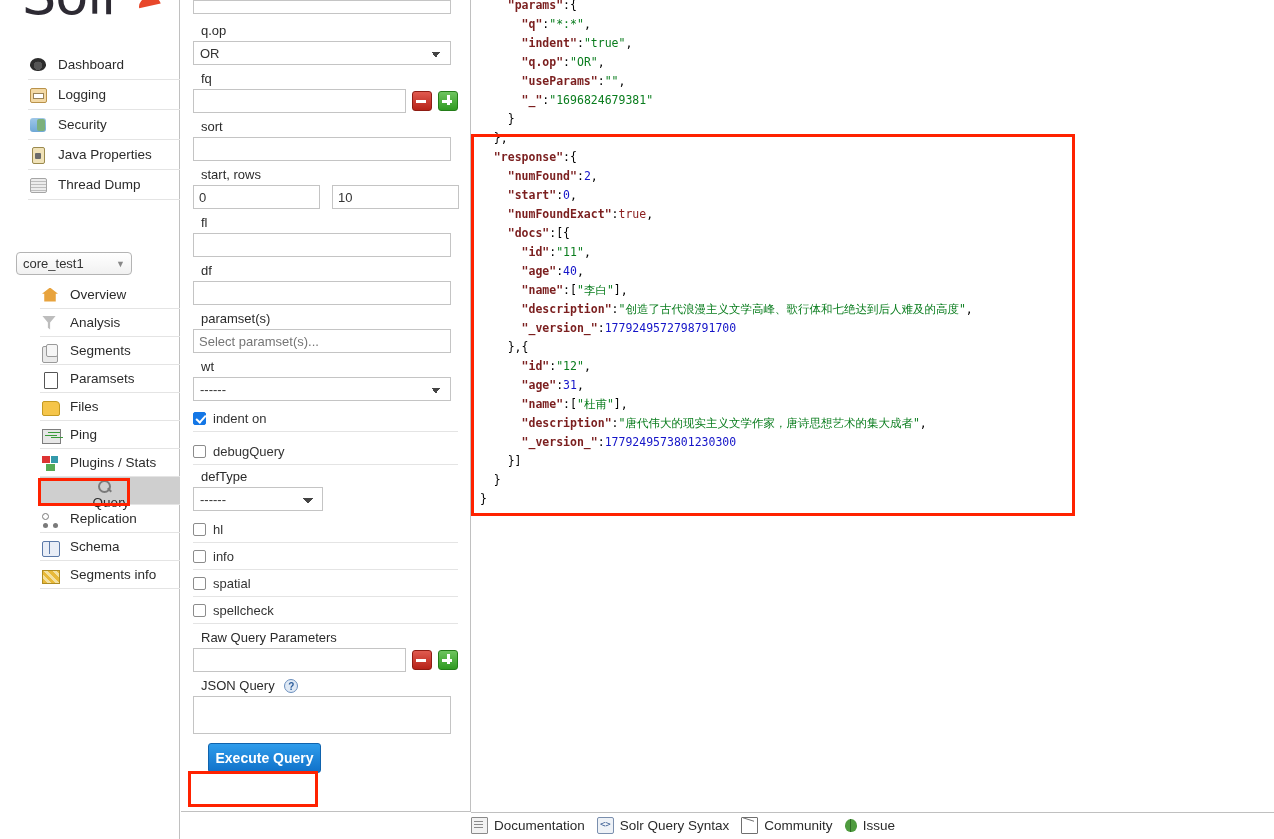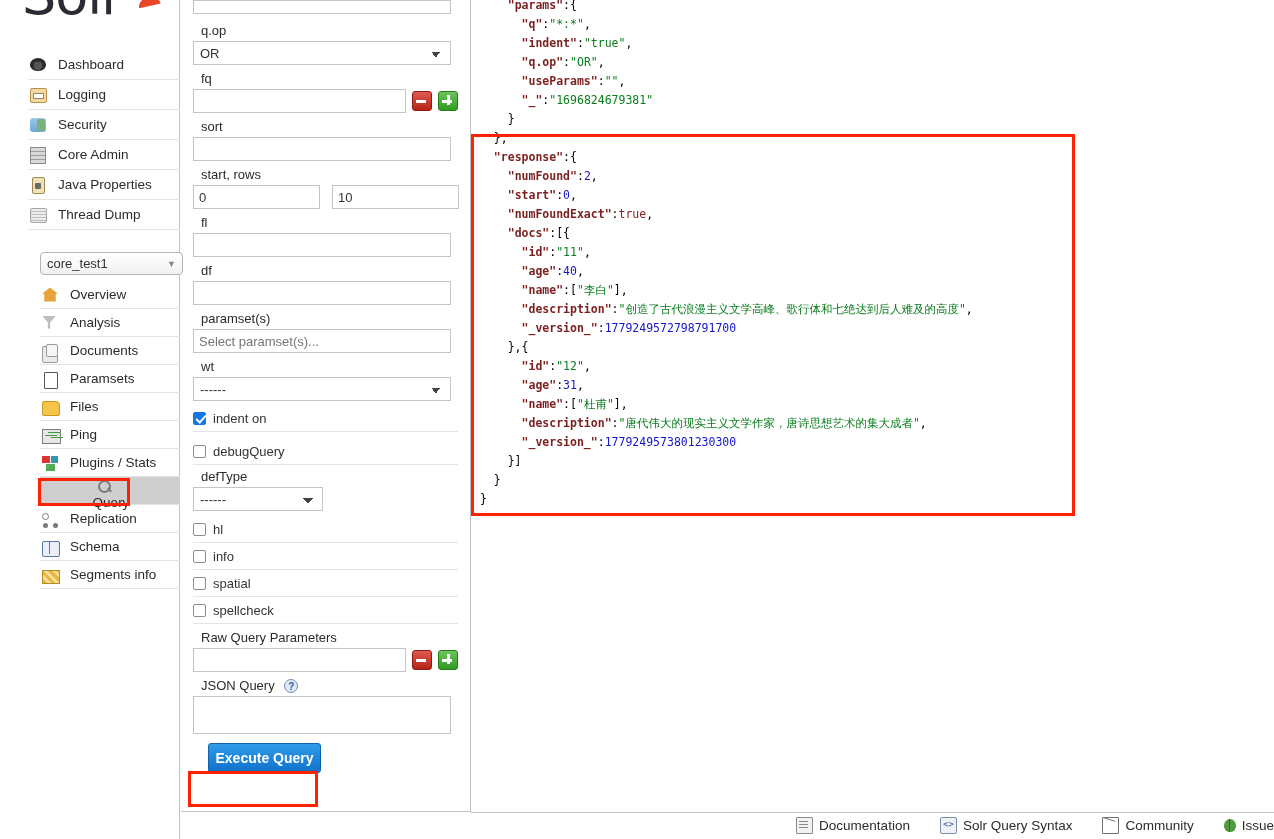--- a/index.html
+++ b/index.html
@@ -71,23 +71,23 @@
     height: 18px;
     margin-right: 6px;
     flex: 0 0 auto;
     display: inline-block;
     position: relative;
   }
   .nav-item .lbl { white-space: nowrap; }
 
   .core-select {
     position: absolute;
-    left: 40px;
+    left: 16px;
     top: 252px;
-    width: 143px;
+    width: 116px;
     height: 23px;
     border: 1px solid #b4b4b4;
     border-radius: 4px;
     background: linear-gradient(#ffffff, #f1f1f1);
     box-sizing: border-box;
     font-size: 13px;
     color: #333;
     display: flex;
     align-items: center;
     padding: 0 6px;
@@ -297,22 +297,21 @@
 
   
   #footer {
     position: absolute;
     left: 471px;
     top: 812px;
     width: 803px;
     height: 27px;
     display: flex;
     align-items: center;
-    justify-content: flex-end;
-    gap: 30px;
+    gap: 12px;
     padding-right: 0px;
     box-sizing: border-box;
     font-size: 13.5px;
     color: #2b2b2b;
   }
   #footer .f-link { display: flex; align-items: center; gap: 6px; cursor: pointer; white-space: nowrap;}
   .f-ico { width: 15px; height: 15px; position: relative; display:inline-block;}
   .fi-doc { background:#f2f2f2; border:1px solid #8a8a8a; border-radius:1px;}
   .fi-doc:after{content:"";position:absolute;left:2px;top:3px;width:9px;height:1px;background:#8a8a8a;box-shadow:0 3px 0 #8a8a8a,0 6px 0 #8a8a8a;}
   .fi-syn { background:#eef2f7; border:1px solid #7a8fae; border-radius:2px; color:#3b5e93; font-size:9px; text-align:center; line-height:13px; font-family:"DejaVu Sans Mono", monospace;}
@@ -346,26 +345,20 @@
       <span class="lbl">Logging</span>
     </div>
     <div class="nav-item">
       <span class="ico">
           <span class="i-sec" style="position:absolute;top:2px"></span>
         </span>
       <span class="lbl">Security</span>
     </div>
     <div class="nav-item">
       <span class="ico">
-          <span class="i-core" style="position:absolute;top:1px"></span>
-        </span>
-      <span class="lbl">Core Admin</span>
-    </div>
-    <div class="nav-item">
-      <span class="ico">
           <span class="i-java" style="position:absolute;top:1px"></span>
         </span>
       <span class="lbl">Java Properties</span>
     </div>
     <div class="nav-item">
       <span class="ico">
           <span class="i-thread" style="position:absolute;top:2px"></span>
         </span>
       <span class="lbl">Thread Dump</span>
     </div>
@@ -386,21 +379,21 @@
     <div class="nav-item">
       <span class="ico">
           <span class="i-anal" style="position:absolute;top:2px"></span>
         </span>
       <span class="lbl">Analysis</span>
     </div>
     <div class="nav-item">
       <span class="ico">
           <span class="i-docs" style="position:absolute;top:4px"></span>
         </span>
-      <span class="lbl">Documents</span>
+      <span class="lbl">Segments</span>
     </div>
     <div class="nav-item">
       <span class="ico">
           <span class="i-param" style="position:absolute;top:2px;left:2px"></span>
         </span>
       <span class="lbl">Paramsets</span>
     </div>
     <div class="nav-item">
       <span class="ico">
           <span class="i-files" style="position:absolute;top:3px"></span>

